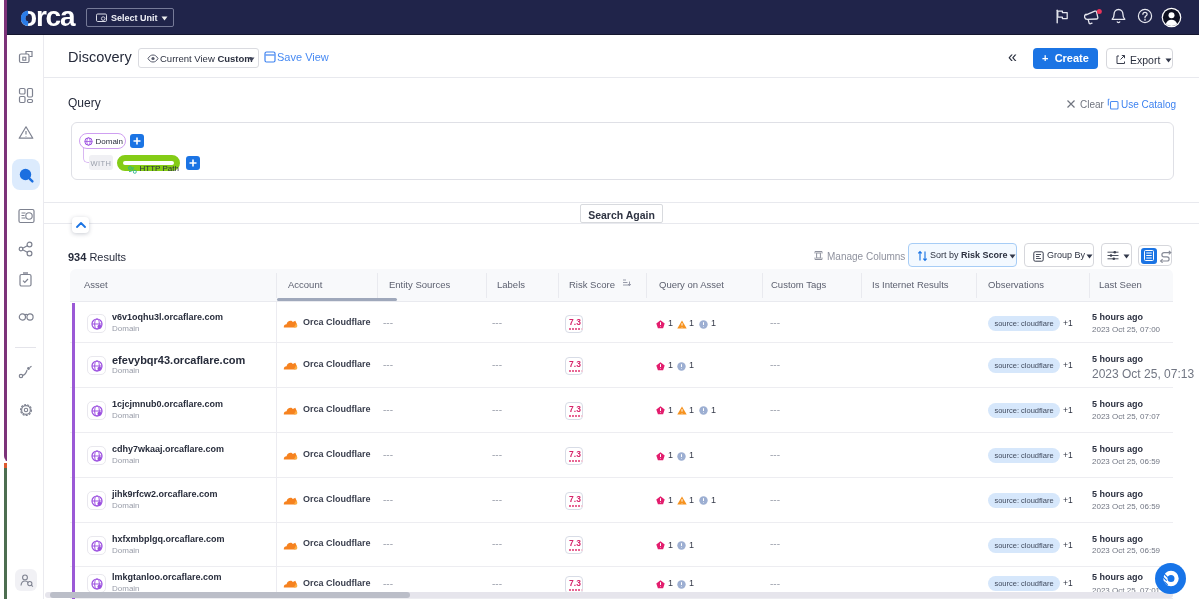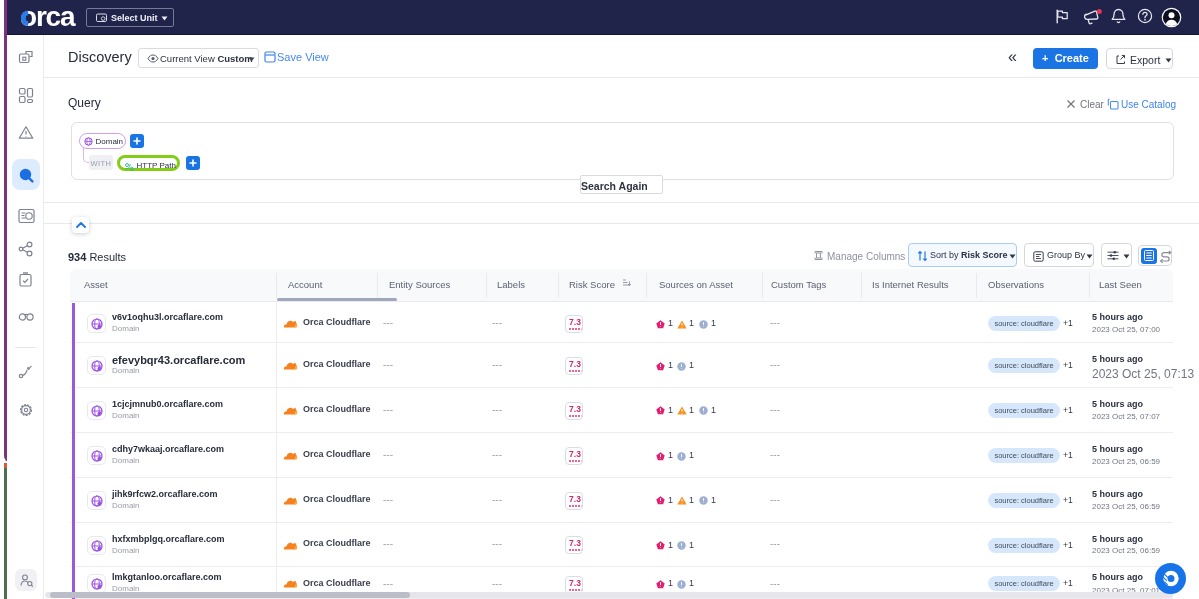--- a/index.html
+++ b/index.html
@@ -192,36 +192,36 @@
 <div class="abs" style="left:130px; top:134px; width:14px; height:14px; background:#1b74e4; border-radius:3px;">
   <svg class="abs" style="left:3px; top:3px;" width="8" height="8" viewBox="0 0 8 8">
       <path d="M4 0.5 v7 M0.5 4 h7" stroke="#fff" stroke-width="1.6"></path>
     </svg>
 </div>
 
 <div class="abs" style="left:89px; top:155px; width:24px; height:15px; background:#f0f0f4; border-radius:3px; text-align:center;">
   <span class="abs" style="left:0; right:0; top:3.5px; font-size:7.5px; color:#9ba0ac; letter-spacing:0.4px;">WITH</span>
 </div>
 
-<div class="abs" style="left:117px; top:155px; width:63px; height:16px; border:3px solid #84cc16; border-radius:8px; background:#fff;">
+<div class="abs" style="left:117px; top:155px; width:63px; height:16px; border:6px solid #84cc16; border-radius:8px; background:#fff;">
   <svg class="abs" style="left:5px; top:3.5px;" width="9" height="9" viewBox="0 0 9 9">
     <path d="M1 6.5 c2.5 0.5 4 -1.5 4.2 -4.5" fill="none" stroke="#2bb68e" stroke-width="1"></path>
     <circle cx="2" cy="3" r="1.5" fill="none" stroke="#2bb68e" stroke-width="0.9"></circle>
     <circle cx="6.8" cy="6.8" r="1.5" fill="none" stroke="#2bb68e" stroke-width="0.9"></circle>
   </svg>
   <span class="abs" style="left:16.5px; top:3px; font-size:8px; color:#2a2f3e;">HTTP Path</span>
 </div>
 <div class="abs" style="left:186px; top:156px; width:14px; height:14px; background:#1b74e4; border-radius:3px;">
   <svg class="abs" style="left:3px; top:3px;" width="8" height="8" viewBox="0 0 8 8">
       <path d="M4 0.5 v7 M0.5 4 h7" stroke="#fff" stroke-width="1.6"></path>
     </svg>
 </div>
 
 <div class="abs" style="left:44px; top:202px; width:1155px; height:1px; background:#e8e9ee;"></div>
-<div class="abs" style="left:580px; top:175px; width:83px; height:19px; background:#fff; border:1px solid #d8dade; border-radius:2px; text-align:left; z-index:2;">
+<div class="abs" style="left:580px; top:204px; width:83px; height:19px; background:#fff; border:1px solid #d8dade; border-radius:2px; text-align:center; z-index:2;">
   <span style="font-size:10.5px; font-weight:bold; color:#2e3342; line-height:19px;">Search Again</span>
 </div>
 <div class="abs" style="left:44px; top:223px; width:1155px; height:1px; background:#e8e9ee;"></div>
 <div class="abs" style="left:72px; top:217px; width:17px; height:16px; background:#fff; border-radius:4px; box-shadow:0 1px 4px rgba(40,50,80,0.25); z-index:2;">
   <svg class="abs" style="left:3.5px; top:5px;" width="10" height="6" viewBox="0 0 10 6">
     <path d="M1 5 L5 1 L9 5" fill="none" stroke="#1b74e4" stroke-width="1.8" stroke-linecap="round" stroke-linejoin="round"></path>
   </svg>
 </div>
 
 <div class="abs" style="left:68px; top:250.5px; font-size:11px; color:#262b3b;"><b>934</b> Results</div>
@@ -273,21 +273,21 @@
     <path d="M9.8 0.8 L11.8 2.6 L9.8 4.4 M3.6 9.2 L1.6 11 L3.6 12.8" fill="none" stroke="#878b97" stroke-width="1.1"></path>
   </svg>
 </div>
 
 <div class="abs" style="left:70px; top:269px; width:1103px; height:33px; background:#f8f9fb; border-radius:6px 6px 0 0; border-bottom:1px solid #e9eaef;"></div>
 <div class="abs" style="left:84px; top:278.5px; font-size:9.5px; color:#5d6170;">Asset</div>
 <div class="abs" style="left:288px; top:278.5px; font-size:9.5px; color:#5d6170;">Account</div>
 <div class="abs" style="left:389px; top:278.5px; font-size:9.5px; color:#5d6170;">Entity Sources</div>
 <div class="abs" style="left:497px; top:278.5px; font-size:9.5px; color:#5d6170;">Labels</div>
 <div class="abs" style="left:569px; top:278.5px; font-size:9.5px; color:#5d6170;">Risk Score</div>
-<div class="abs" style="left:659px; top:278.5px; font-size:9.5px; color:#5d6170;">Sources on Asset</div>
+<div class="abs" style="left:659px; top:278.5px; font-size:9.5px; color:#5d6170;">Query on Asset</div>
 <div class="abs" style="left:771px; top:278.5px; font-size:9.5px; color:#5d6170;">Custom Tags</div>
 <div class="abs" style="left:872px; top:278.5px; font-size:9.5px; color:#5d6170;">Is Internet Results</div>
 <div class="abs" style="left:988px; top:278.5px; font-size:9.5px; color:#5d6170;">Observations</div>
 <div class="abs" style="left:1099px; top:278.5px; font-size:9.5px; color:#5d6170;">Last Seen</div>
 <svg class="abs" style="left:622px; top:278px;" width="9" height="9" viewBox="0 0 9 9">
   <path d="M1 2 h3 M1 4.5 h4.5 M1 7 h6 M7.5 3.5 v4 M6 6 l1.5 1.7 L9 6" fill="none" stroke="#8d91a0" stroke-width="0.9"></path>
 </svg>
 <div class="abs" style="left:276px; top:273px; width:1px; height:25px; background:#e9eaef;"></div>
 <div class="abs" style="left:377px; top:273px; width:1px; height:25px; background:#e9eaef;"></div>
 <div class="abs" style="left:486px; top:273px; width:1px; height:25px; background:#e9eaef;"></div>

